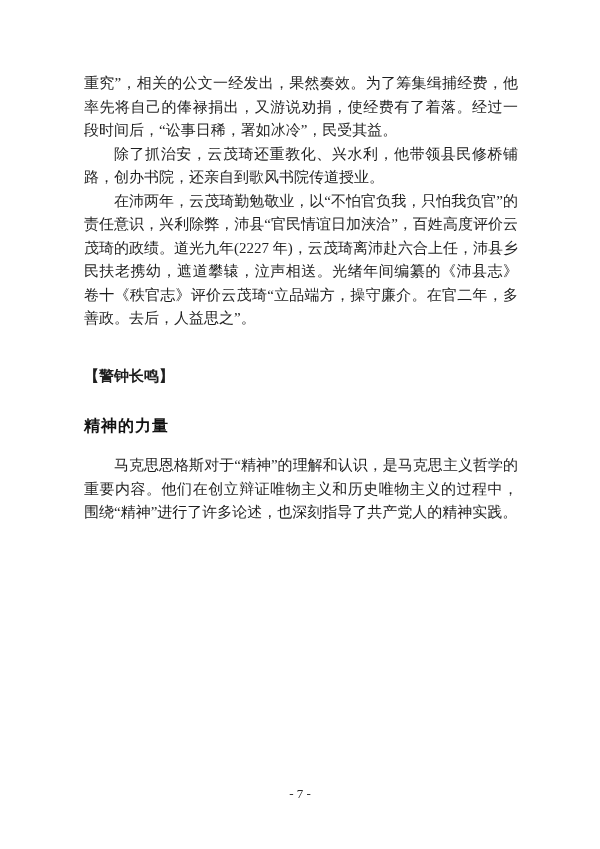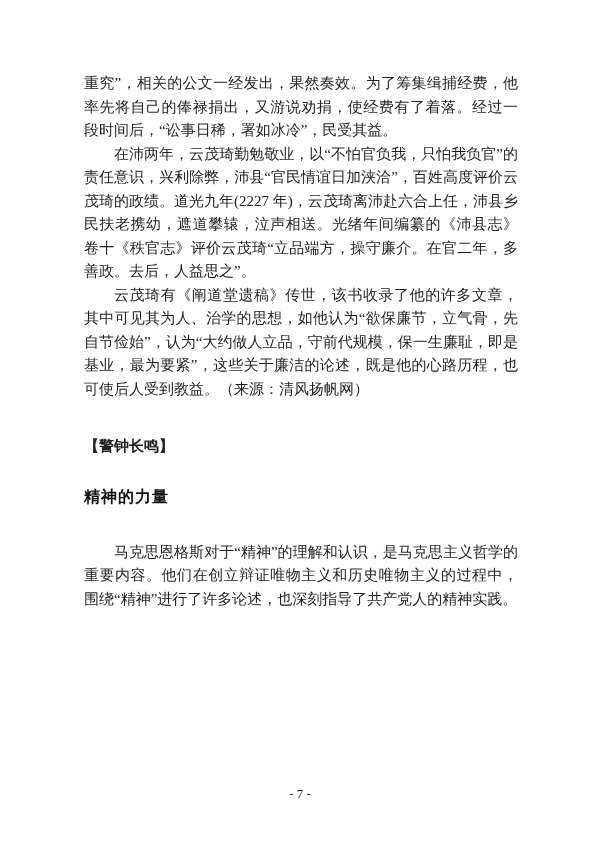--- a/index.html
+++ b/index.html
@@ -45,46 +45,46 @@
   }
   .article-title {
     margin: 26px 0 0 0;
     font-size: 16px;
     line-height: 24px;
     color: #111111;
     font-weight: bold;
     letter-spacing: 1px;
   }
   .closing {
-    margin-top: 32px;
+    margin-top: 16px;
   }
   .page-number {
     position: absolute;
     left: 0;
     top: 786px;
     width: 600px;
     text-align: center;
     font-size: 13px;
     color: #2a2a2a;
   }
 </style>
 </head>
 <body>
 
 <div class="page">
   <div class="content">
 
     <p class="para">重究”，相关的公文一经发出，果然奏效。为了筹集缉捕经费，他率先将自己的俸禄捐出，又游说劝捐，使经费有了着落。经过一段时间后，“讼事日稀，署如冰冷”，民受其益。</p>
 
+    <p class="para indent">除了抓治安，云茂琦还重教化、兴水利，他带领县民修桥铺路，创办书院，还亲自到歌风书院传道授业。</p>
 
 
     <p class="para indent">在沛两年，云茂琦勤勉敬业，以“不怕官负我，只怕我负官”的责任意识，兴利除弊，沛县“官民情谊日加浃洽”，百姓高度评价云茂琦的政绩。道光九年(2227 年)，云茂琦离沛赴六合上任，沛县乡民扶老携幼，遮道攀辕，泣声相送。光绪年间编纂的《沛县志》卷十《秩官志》评价云茂琦“立品端方，操守廉介。在官二年，多善政。去后，人益思之”。</p>
 
 
-    <p class="para indent">云茂琦有《阐道堂遗稿》传世，该书收录了他的许多文章，其中可见其为人、治学的思想，如他认为“欲保廉节，立气骨，先自节俭始”，认为“大约做人立品，守前代规模，保一生廉耻，即是基业，最为要紧”，这些关于廉洁的论述，既是他的心路历程，也可使后人受到教益。（来源：清风扬帆网）</p>
 
     <p class="section-header">【警钟长鸣】</p>
 
     <h2 class="article-title">精神的力量</h2>
 
     <p class="para indent closing">马克思恩格斯对于“精神”的理解和认识，是马克思主义哲学的重要内容。他们在创立辩证唯物主义和历史唯物主义的过程中，围绕“精神”进行了许多论述，也深刻指导了共产党人的精神实践。</p>
 
   </div>
 
   <div class="page-number">- 7 -</div>

